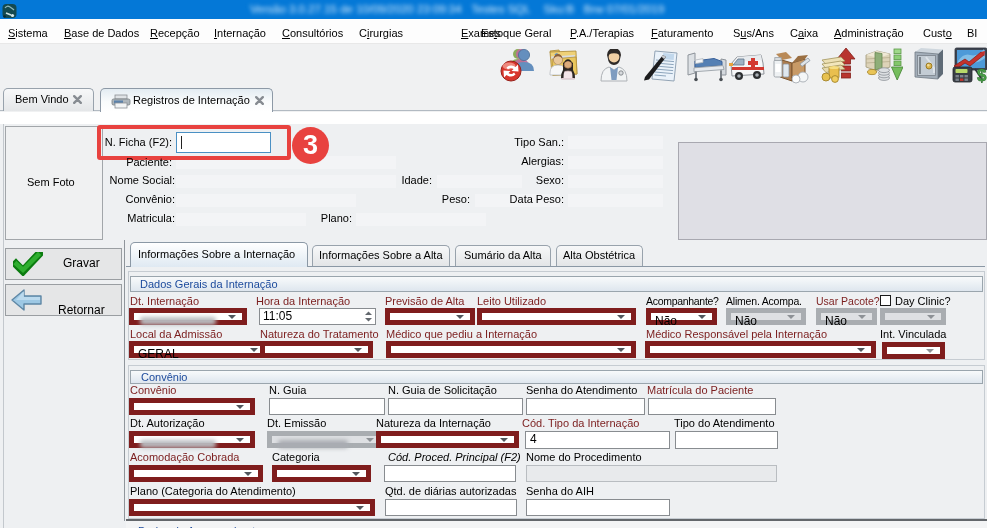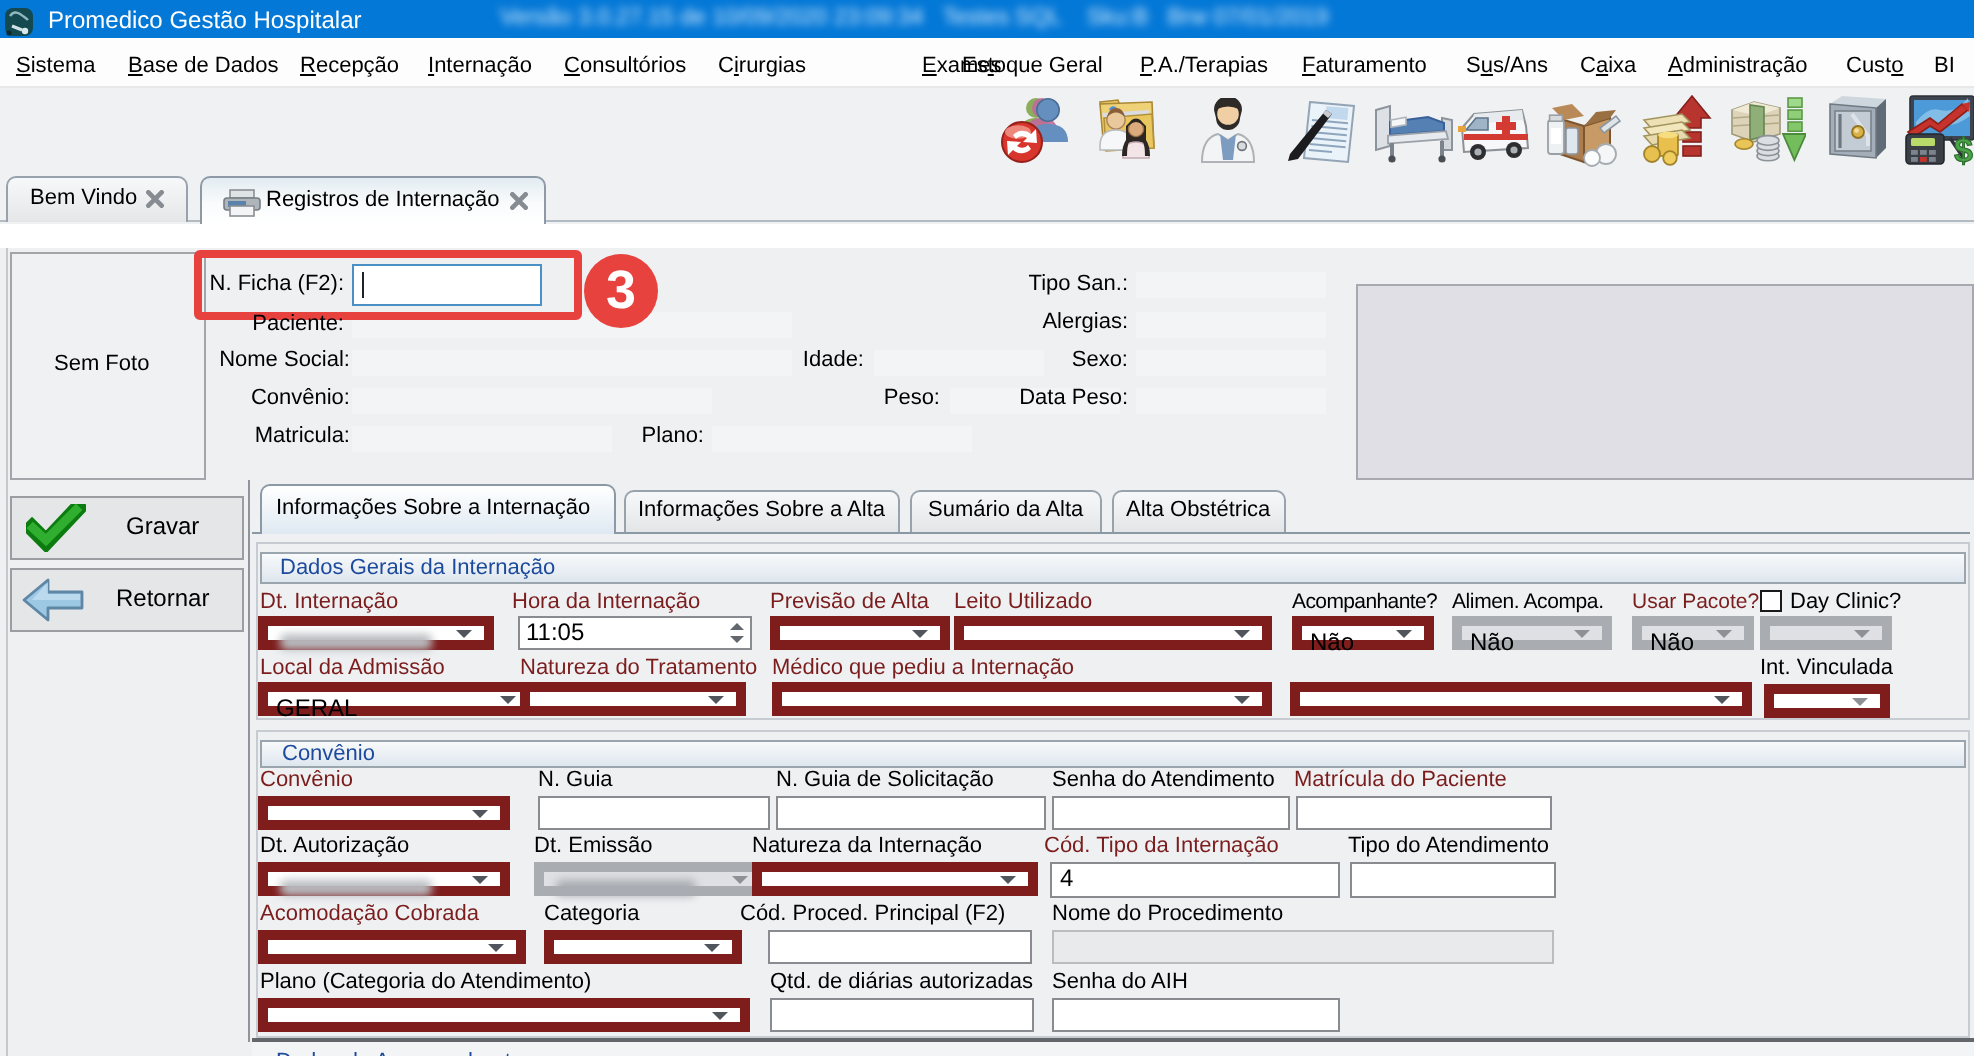--- a/index.html
+++ b/index.html
@@ -24,21 +24,20 @@
 <div id="root">
 
 <div class="abs" style="left:0;top:0;width:987px;height:19px;background:#0478d7;"></div>
 <svg class="abs" style="left:2px;top:3px;" width="16" height="16" viewBox="0 0 16 16">
  <rect x="0.5" y="1" width="14" height="14" rx="4" fill="#14494f"></rect>
  <path d="M3 5 q2-3 5-1 t4 3" stroke="#8fb8bc" stroke-width="1.2" fill="none"></path>
  <path d="M4 10 l5 2" stroke="#cfe3e5" stroke-width="1.6" fill="none"></path>
  <circle cx="10.5" cy="12.5" r="1.6" fill="#d8e8ea"></circle>
  <circle cx="2.5" cy="13.5" r="1.3" fill="#0a2a30"></circle>
 </svg>
-<div class="abs" style="left:24px;top:3px;color:#fff;font-size:12px;">Promedico Gestão Hospitalar</div>
 <div class="abs" style="left:250px;top:3px;width:420px;color:#d6ebfc;font-size:11.5px;filter:blur(2.2px);white-space:nowrap;">Versão 3.0.27.15 de 10/09/2020 23:09:34&nbsp;&nbsp;&nbsp;Testes SQL&nbsp;&nbsp;&nbsp;&nbsp;Sku:B&nbsp;&nbsp;&nbsp;Brw 07/01/2019</div>
 
 <div class="abs" style="left:0;top:19px;width:987px;height:25px;background:#fdfdfd;border-bottom:1px solid #e8e8e8;box-sizing:border-box;"></div>
 <div class="lbl" style="left:8px;top:27px;"><u>S</u>istema</div>
 <div class="lbl" style="left:64px;top:27px;"><u>B</u>ase de Dados</div>
 <div class="lbl" style="left:150px;top:27px;"><u>R</u>ecepção</div>
 <div class="lbl" style="left:214px;top:27px;"><u>I</u>nternação</div>
 <div class="lbl" style="left:282px;top:27px;"><u>C</u>onsultórios</div>
 <div class="lbl" style="left:359px;top:27px;">C<u>i</u>rurgias</div>
 <div class="lbl" style="left:422px;top:27px;padding-left:39px;"><u>E</u>xames</div>
@@ -272,21 +271,21 @@
  <path d="M3 12 L10 19 L26 2" fill="none" stroke="#0c7c10" stroke-width="8" stroke-linecap="square" stroke-linejoin="miter"></path>
  <path d="M3.5 12 L10 18 L25 3" fill="none" stroke="#2fae2f" stroke-width="4.5" stroke-linecap="square"></path>
 </svg>
 <div class="lbl" style="left:63px;top:257px;font-size:12px;">Gravar</div>
 
 <div class="abs" style="left:5px;top:284px;width:117px;height:32px;background:#e5e6e7;border:1px solid #9a9ea2;box-sizing:border-box;"></div>
 <svg class="abs" style="left:11px;top:288px;" width="32" height="24" viewBox="0 0 32 24">
  <path d="M13 2 L13 8 L30 8 L30 16 L13 16 L13 22 L1 12 Z" fill="#9dc8e4" stroke="#5e87a5" stroke-width="1.4" stroke-linejoin="round"></path>
  <path d="M13 3 L13 9 L29 9 L29 12 L5 12 Z" fill="#c3dff0" opacity="0.8"></path>
 </svg>
-<div class="lbl" style="left:58px;top:293px;font-size:12px;">Retornar</div>
+<div class="lbl" style="left:58px;top:304px;font-size:12px;">Retornar</div>
 
 <div class="abs" style="left:124px;top:240px;width:1px;height:281px;background:#8f959b;"></div>
 
 <div class="abs" style="left:126px;top:266px;width:859px;height:1px;background:#8b98a5;"></div>
 <div class="abs" style="left:312px;top:245px;width:138px;height:21px;background:linear-gradient(#f7f8f9,#e3e5e7);border:1px solid #98a2ac;border-bottom:none;border-radius:5px 5px 0 0;box-sizing:border-box;"></div>
 <div class="lbl" style="left:319px;top:249px;">Informações Sobre a Alta</div>
 <div class="abs" style="left:455px;top:245px;width:96px;height:21px;background:linear-gradient(#f7f8f9,#e3e5e7);border:1px solid #98a2ac;border-bottom:none;border-radius:5px 5px 0 0;box-sizing:border-box;"></div>
 <div class="lbl" style="left:464px;top:249px;">Sumário da Alta</div>
 <div class="abs" style="left:556px;top:245px;width:87px;height:21px;background:linear-gradient(#f7f8f9,#e3e5e7);border:1px solid #98a2ac;border-bottom:none;border-radius:5px 5px 0 0;box-sizing:border-box;"></div>
 <div class="lbl" style="left:563px;top:249px;">Alta Obstétrica</div>
@@ -335,20 +334,21 @@
       <span class="cbtxt">Não</span>
       <i></i>
     </div>
 <div class="cb gr" style="left:880px;top:308px;width:66px;height:17px;">
       <i></i>
     </div>
 
 <div class="lbl red" style="left:130px;top:328px;">Local da Admissão</div>
 <div class="lbl red" style="left:260px;top:328px;">Natureza do Tratamento</div>
 <div class="lbl red" style="left:386px;top:328px;">Médico que pediu a Internação</div>
+<div class="lbl red" style="left:646px;top:328px;">Médico Responsável pela Internação</div>
 <div class="lbl" style="left:880px;top:328px;">Int. Vinculada</div>
 
 <div class="cb" style="left:129px;top:341px;width:140px;height:17px;">
       <span class="cbtxt">GERAL</span>
       <i></i>
     </div>
 <div class="cb" style="left:260px;top:341px;width:113px;height:17px;">
       <i></i>
     </div>
 <div class="cb" style="left:386px;top:341px;width:250px;height:17px;">
@@ -395,21 +395,21 @@
     </div>
 <div class="cb" style="left:376px;top:431px;width:143px;height:17px;">
       <i></i>
     </div>
 <div class="in" style="left:525px;top:431px;width:145px;height:18px;"></div>
 <div class="lbl" style="left:530px;top:433px;font-size:12px;">4</div>
 <div class="in" style="left:675px;top:431px;width:103px;height:18px;"></div>
 
 <div class="lbl red" style="left:130px;top:451px;">Acomodação Cobrada</div>
 <div class="lbl" style="left:272px;top:451px;">Categoria</div>
-<div class="lbl" style="left:370px;top:451px;">Cód. Proced. Principal (F2)</div>
+<div class="lbl" style="left:388px;top:451px;font-style:italic;">Cód. Proced. Principal (F2)</div>
 <div class="lbl" style="left:526px;top:451px;">Nome do Procedimento</div>
 
 <div class="cb" style="left:129px;top:465px;width:134px;height:17px;">
       <i></i>
     </div>
 <div class="cb" style="left:272px;top:465px;width:99px;height:17px;">
       <i></i>
     </div>
 <div class="in" style="left:384px;top:465px;width:132px;height:17px;"></div>
 <div class="in dis" style="left:526px;top:465px;width:251px;height:17px;"></div>

